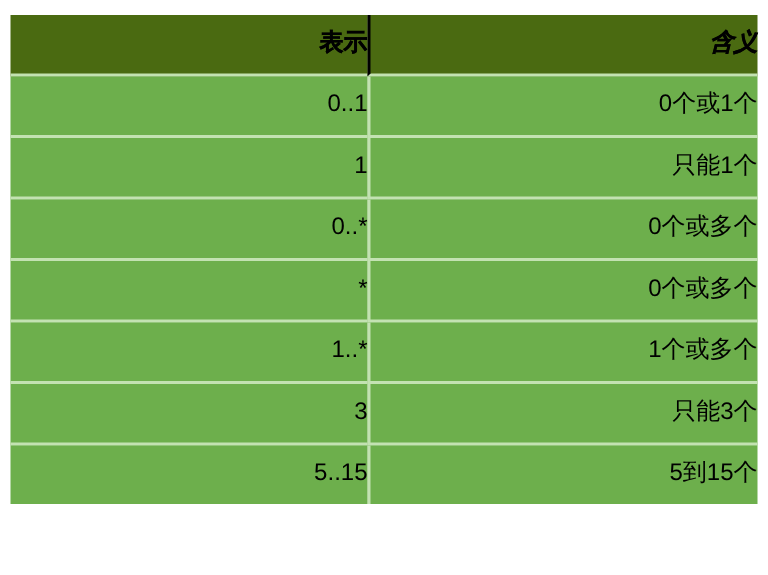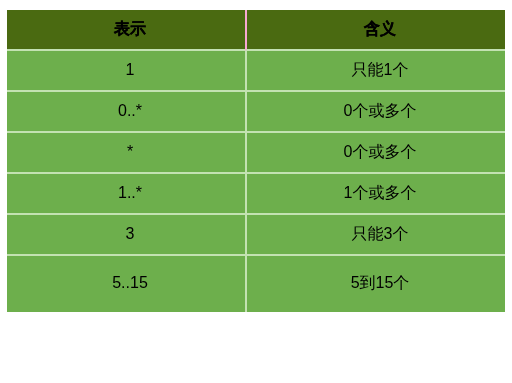--- a/index.html
+++ b/index.html
@@ -16,42 +16,42 @@
     border-collapse:separate;
     border-spacing:0;
     table-layout:fixed;
   }
   .mult-table col.c1{width:238px;}
   .mult-table col.c2{width:260px;}
   .mult-table th,.mult-table td{
     height:41px;
     padding:0 0 0 8px;
     margin:0;
-    text-align:center;
+    text-align:right;
     vertical-align:middle;
     font-size:16px;
     line-height:1;
     color:#000;
     font-weight:normal;
     box-sizing:border-box;
   }
   .mult-table thead th{
     background:#4a6a11;
     font-weight:bold;
     font-size:16px;
     -webkit-text-stroke:0.2px #000;
     border-bottom:2px solid #c3e2b2;
   }
-  .mult-table thead th.k2{border-left:2px solid #f9a8d4;}
+  .mult-table thead th.k2{border-left:2px solid #000000;font-style:italic;}
   .mult-table tbody td{
     background:#6daf4c;
     border-bottom:2px solid #c3e2b2;
   }
   .mult-table tbody td.k2{border-left:2px solid #c3e2b2;}
-  .mult-table tbody tr:last-child td{border-bottom:none;height:56px;}
+  .mult-table tbody tr:last-child td{border-bottom:none;height:39px;}
   .mult-table .cc{display:block;position:relative;top:-1px;}
 </style>
 </head>
 <body>
 
 <div id="page">
   <table class="mult-table">
     <colgroup>
         <col class="c1">
         <col class="c2">
@@ -60,20 +60,28 @@
       <tr>
         <th class="k1">
             <span class="cc">表示</span>
           </th>
         <th class="k2">
             <span class="cc">含义</span>
           </th>
       </tr>
     </thead>
     <tbody>
+        <tr>
+          <td class="k1">
+            <span class="cc">0..1</span>
+          </td>
+          <td class="k2">
+            <span class="cc">0个或1个</span>
+          </td>
+        </tr>
         <tr>
           <td class="k1">
             <span class="cc">1</span>
           </td>
           <td class="k2">
             <span class="cc">只能1个</span>
           </td>
         </tr>
         <tr>
           <td class="k1">

